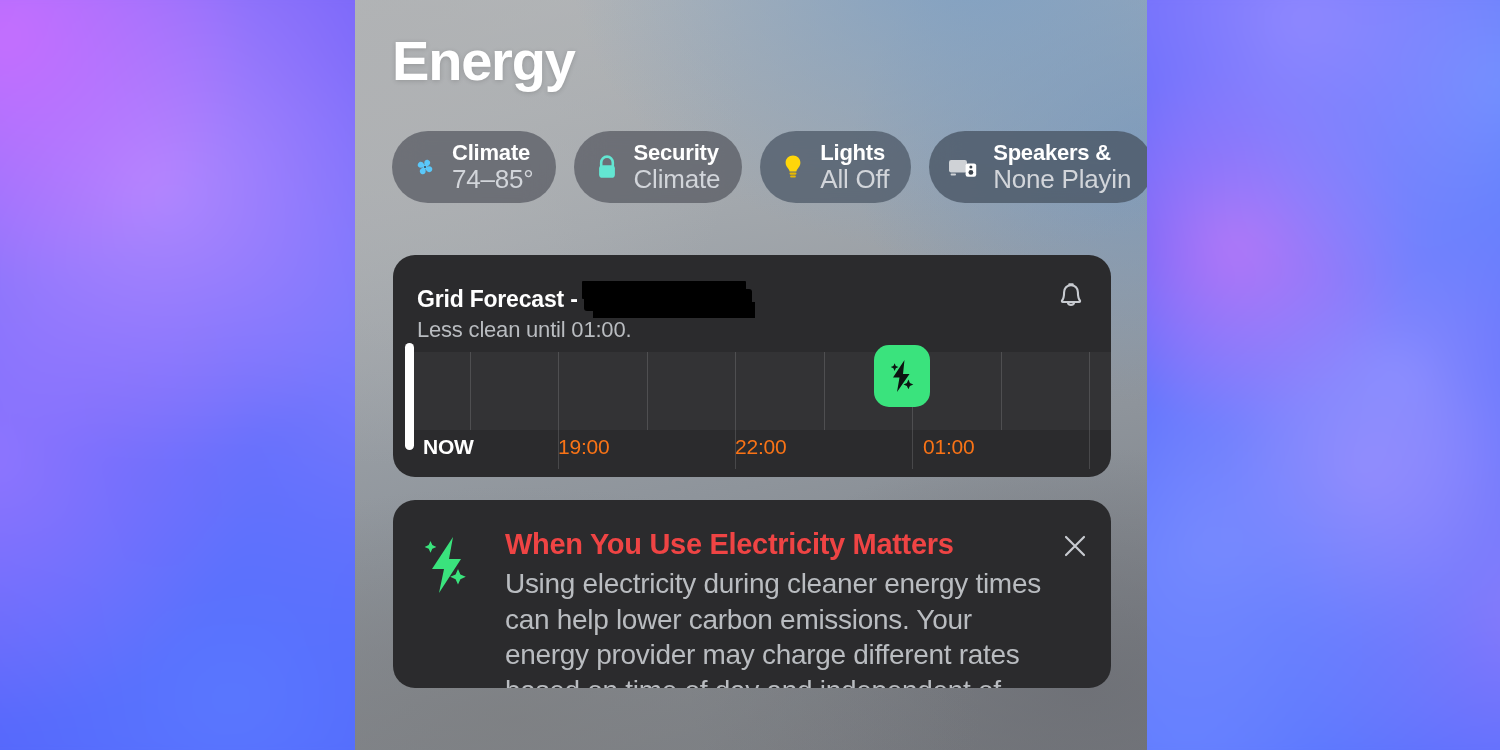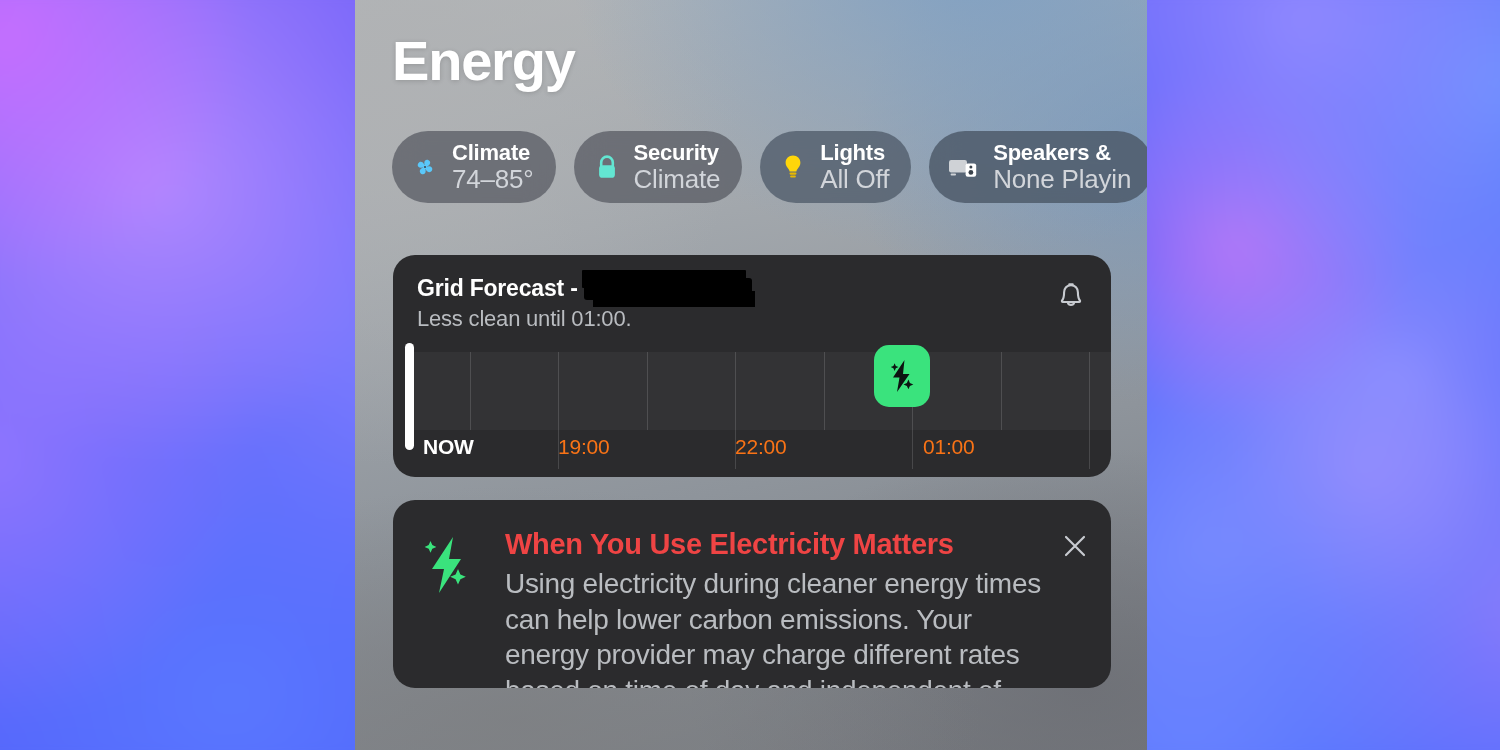--- a/index.html
+++ b/index.html
@@ -122,21 +122,21 @@
   }
   #grid-forecast-card { top: 255px; height: 222px; }
   #info-card { top: 500px; height: 188px; }
 
   
   #forecast-header {
     position: absolute;
     left: 24px; top: 20px; right: 20px;
   }
   #forecast-title-row {
-    display: flex; align-items: center; white-space: nowrap;
+    display: flex; align-items: center; white-space: nowrap; margin-top: 11px;
   }
   #forecast-title {
     font-size: 23px; font-weight: 700; color: #ffffff; letter-spacing: -0.2px;
   }
   #forecast-redaction {
     margin-left: 6px;
     width: 168px; height: 22px;
     background: #000000;
     border-radius: 3px;
     box-shadow: -4px -10px 0 -2px #000, 6px 10px 0 -3px #000;

